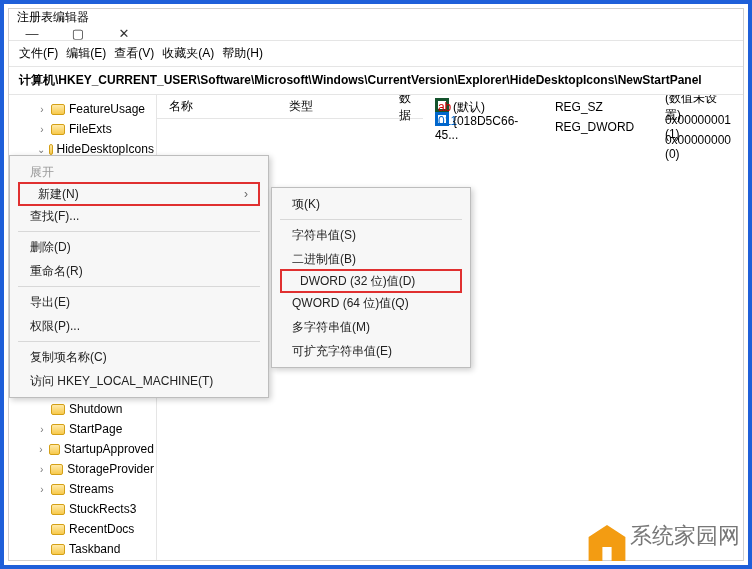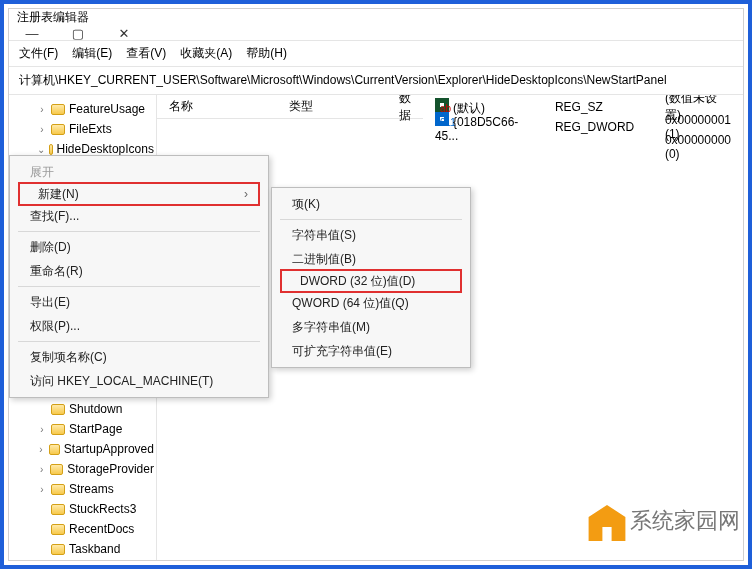--- a/index.html
+++ b/index.html
@@ -4,48 +4,48 @@
 <style>
 * { box-sizing: border-box; margin: 0; padding: 0; font-family: "Microsoft YaHei", "Segoe UI", sans-serif; font-size: 12px; }
 body { background: #fff; width: 752px; height: 569px; position: relative; overflow: hidden; }
 .chrome { position: absolute; inset: 0; border: 4px solid #1e5fd9; }
 .window { position: absolute; top: 8px; left: 8px; right: 8px; bottom: 8px; border: 1px solid #d0d0d0; background: #fff; display: flex; flex-direction: column; }
 .titlebar { display: flex; align-items: flex-start; height: 32px; padding: 0 8px; border-bottom: 1px solid #e5e5e5; flex-direction: column; }
 .app-icon { width: 16px; height: 16px; background: #1e5fd9; display: inline-block; margin-right: 6px; }
 .title { flex: 1; font-size: 12px; }
 .win-btns { display: flex; gap: 16px; margin-right: 4px; }
 .win-btn { width: 30px; text-align: center; color: #333; font-size: 13px; }
-.menubar { display: flex; gap: 14px; padding: 4px 10px; border-bottom: 1px solid #e5e5e5; }
+.menubar { display: flex; gap: 8px; padding: 4px 10px; border-bottom: 1px solid #e5e5e5; }
 .menu-item { color: #000; }
-.addressbar { padding: 5px 10px; border-bottom: 1px solid #e5e5e5; color: #000; white-space: nowrap; overflow: hidden; }
+.addressbar { padding: 5px 10px; border-bottom: 1px solid #e5e5e5; color: #000; white-space: nowrap; overflow: hidden; font-weight: bold; }
 .main { flex: 1; display: flex; overflow: hidden; position: relative; }
 .tree { width: 210px; border-right: 1px solid #e5e5e5; overflow-y: auto; padding: 4px 2px; }
 .tree-row { display: flex; align-items: center; height: 20px; padding-left: 40px; gap: 4px; white-space: nowrap; }
 .folder-icon { width: 14px; height: 11px; background: linear-gradient(#ffe9a8,#f7c94b); border: 1px solid #d4a017; border-radius: 2px; display: inline-block; }
 .twisty { width: 10px; text-align: center; color: #777; font-size: 10px; margin-left: -14px; }
 .sel-box { border: 2px solid #e03030; padding: 0 2px; }
 .listview { flex: 1; display: flex; flex-direction: row; }
 .list-header { display: flex; border-bottom: 1px solid #e5e5e5; height: 24px; align-items: center; }
 .col { padding: 0 12px; }
 .col-name { width: 120px; }
 .col-type { width: 110px; }
 .col-data { flex: 1; }
 .list-body { flex: 1; padding-top: 2px; }
 .list-row { display: flex; height: 20px; align-items: center; }
-.val-icon { width: 14px; height: 14px; border: 5px solid #14532d; background: #fff; font-size: 10px; color: #c00; text-align: center; line-height: 12px; margin-right: 4px; display: inline-block; }
+.val-icon { width: 14px; height: 14px; border: 3px solid #14532d; background: #fff; font-size: 12px; color: #c00; text-align: center; line-height: 12px; margin-right: 4px; display: inline-block; }
 .val-icon.bin { border-color: #06c; color: #06c; }
 .ctx-menu { position: absolute; background: #f7f7f7; border: 1px solid #bdbdbd; box-shadow: 2px 2px 6px rgba(0,0,0,.2); padding: 4px 2px; }
 .ctx1 { top: 60px; left: 0; width: 260px; }
 .ctx2 { top: 92px; left: 262px; width: 200px; }
 .ctx-item { height: 24px; display: flex; align-items: center; padding: 0 18px; color: #222; position: relative; }
 .ctx-item.disabled { color: #9a9a9a; }
 .ctx-sep { height: 1px; background: #d8d8d8; margin: 3px 6px; }
 .ctx-item.sub::after { content: "›"; position: absolute; right: 10px; color: #666; }
 .hl-red { border: 2px solid #e03030; margin: -2px 6px; }
-.watermark { position: absolute; right: 12px; bottom: 28px; display: flex; align-items: center; gap: 0; }
+.watermark { position: absolute; right: 12px; bottom: 8px; display: flex; align-items: flex-start; gap: 0; }
 .wm-icon { width: 46px; height: 40px; background: #f39c12; clip-path: polygon(10% 100%,10% 40%,50% 10%,90% 40%,90% 100%,60% 100%,60% 65%,40% 65%,40% 100%); }
 .wm-text { font-size: 22px; color: #777; font-family: "Microsoft YaHei"; }
 </style>
 </head>
 <body>
 
 <div class="chrome"></div>
 <div class="window">
   <div class="titlebar">
     <span class="app-icon"></span>

